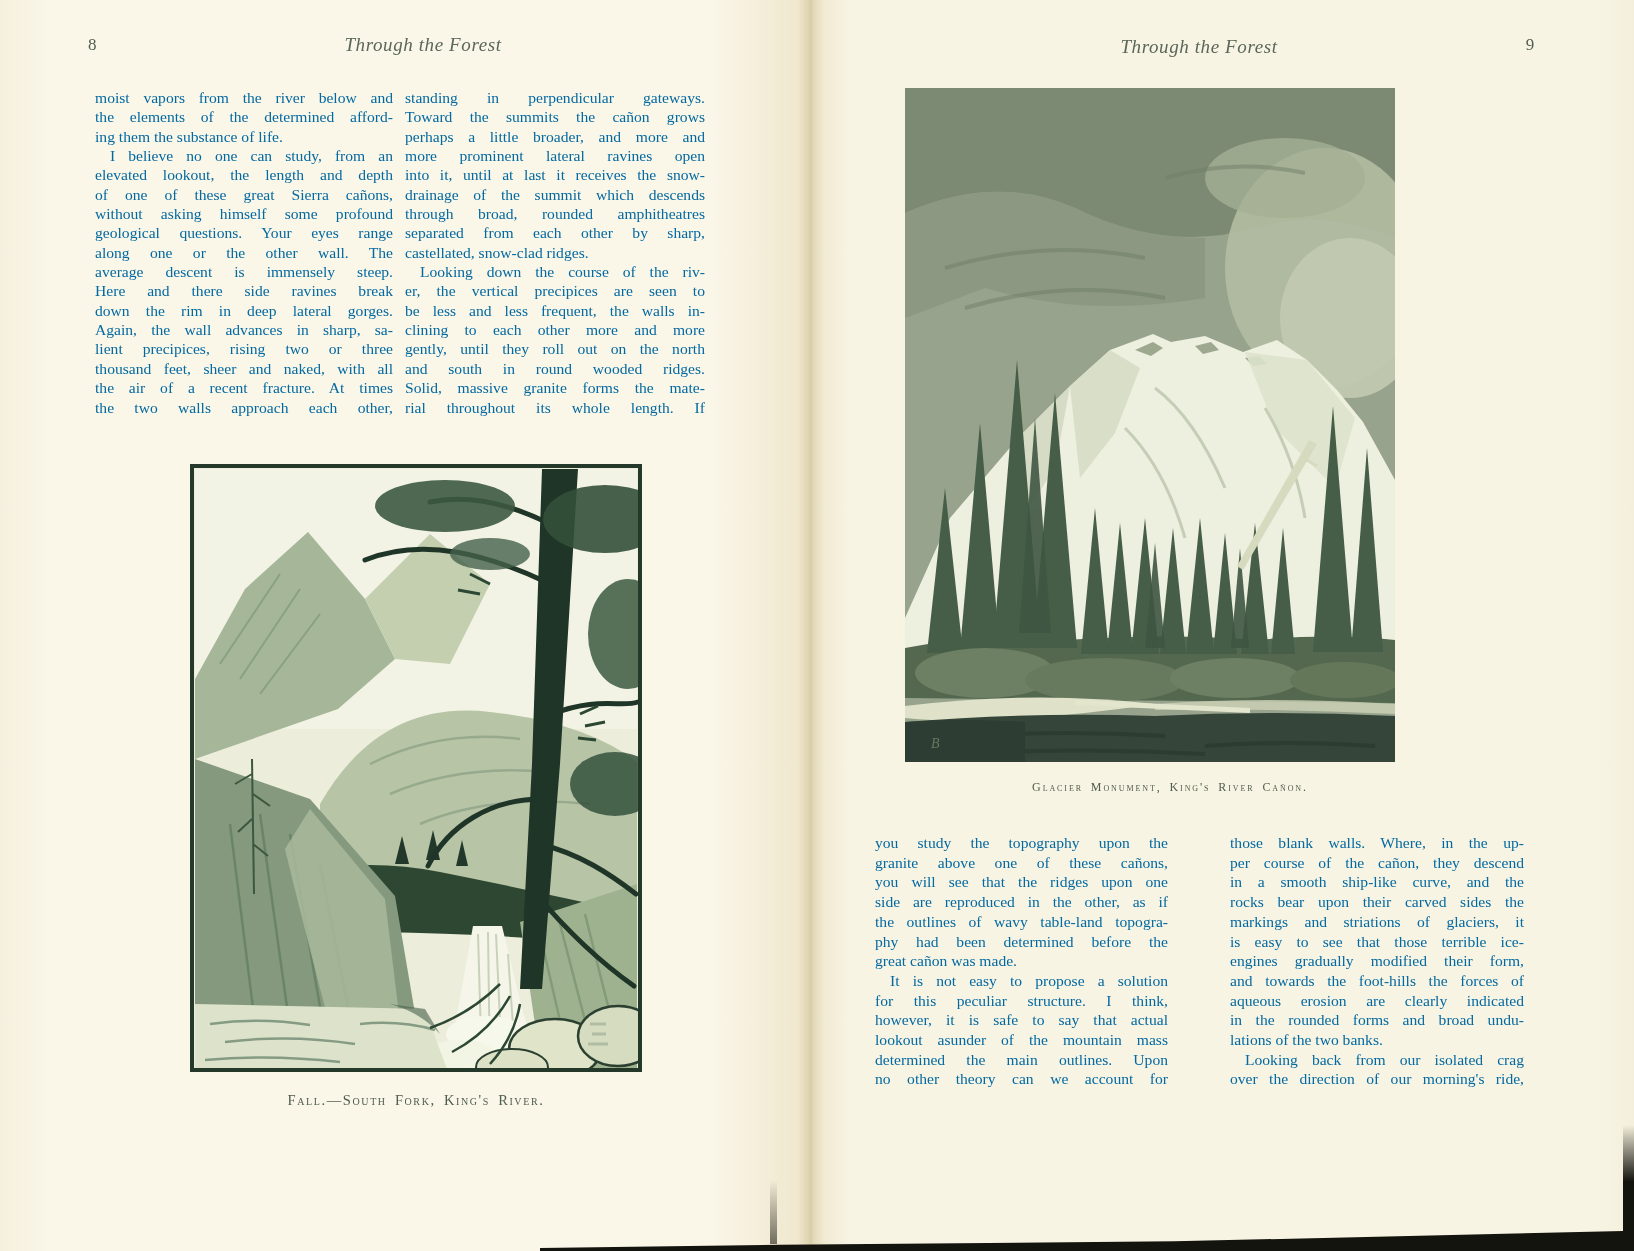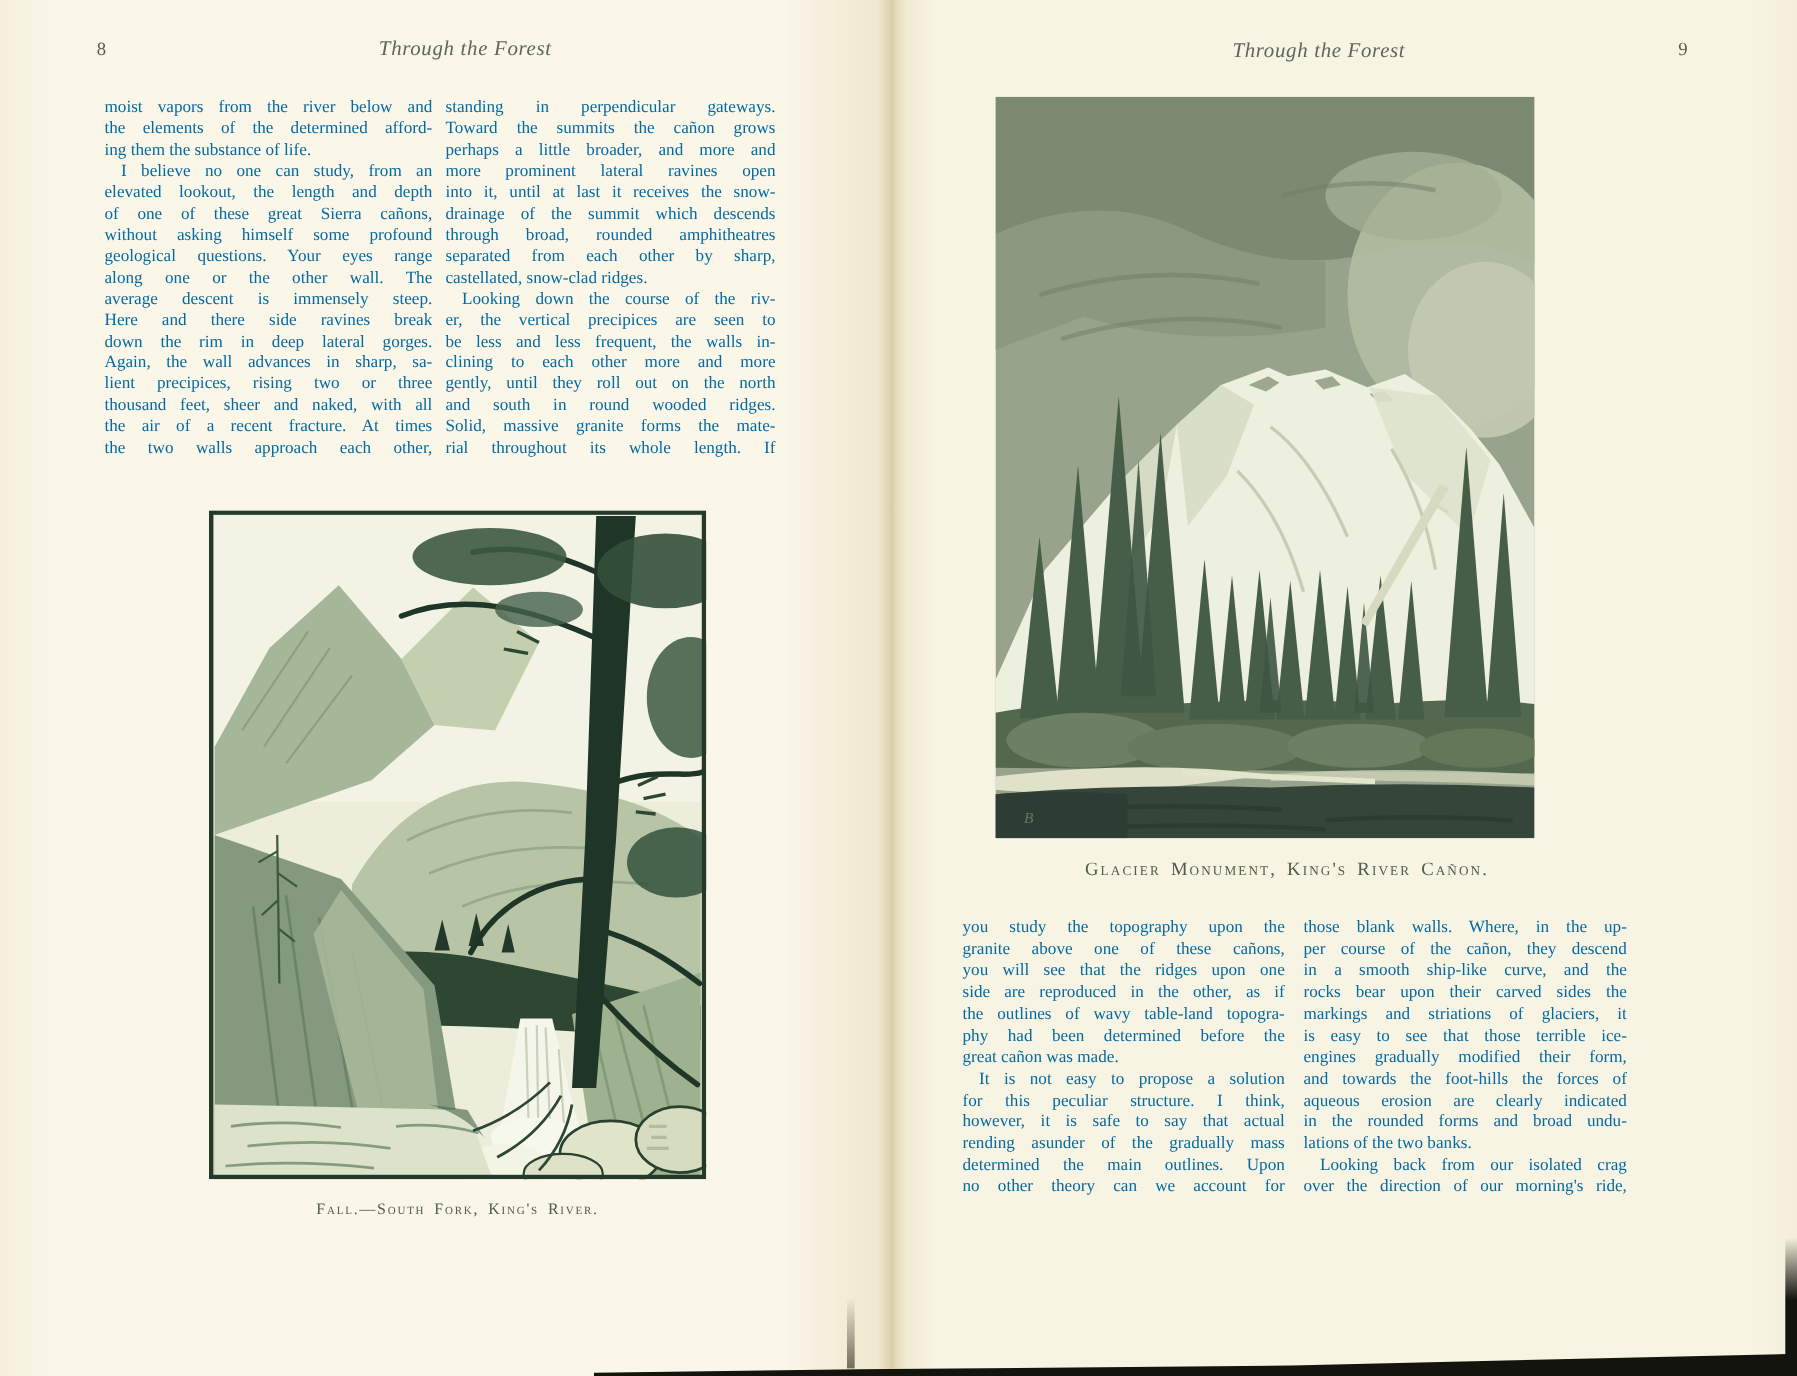--- a/index.html
+++ b/index.html
@@ -21,21 +21,21 @@
   .hdr-title{position:absolute;font-style:italic;font-size:19px;letter-spacing:.6px;
     color:#5b675a;text-align:center;margin-left:24px;}
   .hdr-num{position:absolute;font-size:17px;color:#525e4f;}
   .col{position:absolute;color:#0369a1;font-size:15.6px;line-height:19.35px;}
   .col.rp{line-height:19.7px;}
   .tline{text-align:justify;text-align-last:justify;}
   .tline.e{text-align-last:left;}
   .tline.i{text-indent:15px;}
   .caption{position:absolute;text-align:center;font-variant:small-caps;color:#4f5d4c;}
   .caption.lp{font-size:14.5px;letter-spacing:1.6px;word-spacing:3px;}
-  .caption.rp{font-size:17px;letter-spacing:1.9px;word-spacing:3px;}
+  .caption.rp{font-size:12px;letter-spacing:1.9px;word-spacing:3px;}
   .illus{position:absolute;}
 </style>
 </head>
 <body>
 
 <div class="scan">
 
   <div class="page-shade left"></div>
   <div class="page-shade right"></div>
   <div class="gutter"></div>
@@ -187,25 +187,25 @@
       <div class="tline">you study the topography upon the</div>
       <div class="tline">granite above one of these cañons,</div>
       <div class="tline">you will see that the ridges upon one</div>
       <div class="tline">side are reproduced in the other, as if</div>
       <div class="tline">the outlines of wavy table-land topogra-</div>
       <div class="tline">phy had been determined before the</div>
       <div class="tline e">great cañon was made.</div>
       <div class="tline i">It is not easy to propose a solution</div>
       <div class="tline">for this peculiar structure. I think,</div>
       <div class="tline">however, it is safe to say that actual</div>
-      <div class="tline">rending asunder of the gradually mass</div>
+      <div class="tline">lookout asunder of the mountain mass</div>
       <div class="tline">determined the main outlines. Upon</div>
       <div class="tline">no other theory can we account for</div>
     </div>
-  <div class="col rp" style="left:1185px;top:833px;width:294px;">
+  <div class="col rp" style="left:1230px;top:833px;width:294px;">
       <div class="tline">those blank walls. Where, in the up-</div>
       <div class="tline">per course of the cañon, they descend</div>
       <div class="tline">in a smooth ship-like curve, and the</div>
       <div class="tline">rocks bear upon their carved sides the</div>
       <div class="tline">markings and striations of glaciers, it</div>
       <div class="tline">is easy to see that those terrible ice-</div>
       <div class="tline">engines gradually modified their form,</div>
       <div class="tline">and towards the foot-hills the forces of</div>
       <div class="tline">aqueous erosion are clearly indicated</div>
       <div class="tline">in the rounded forms and broad undu-</div>

